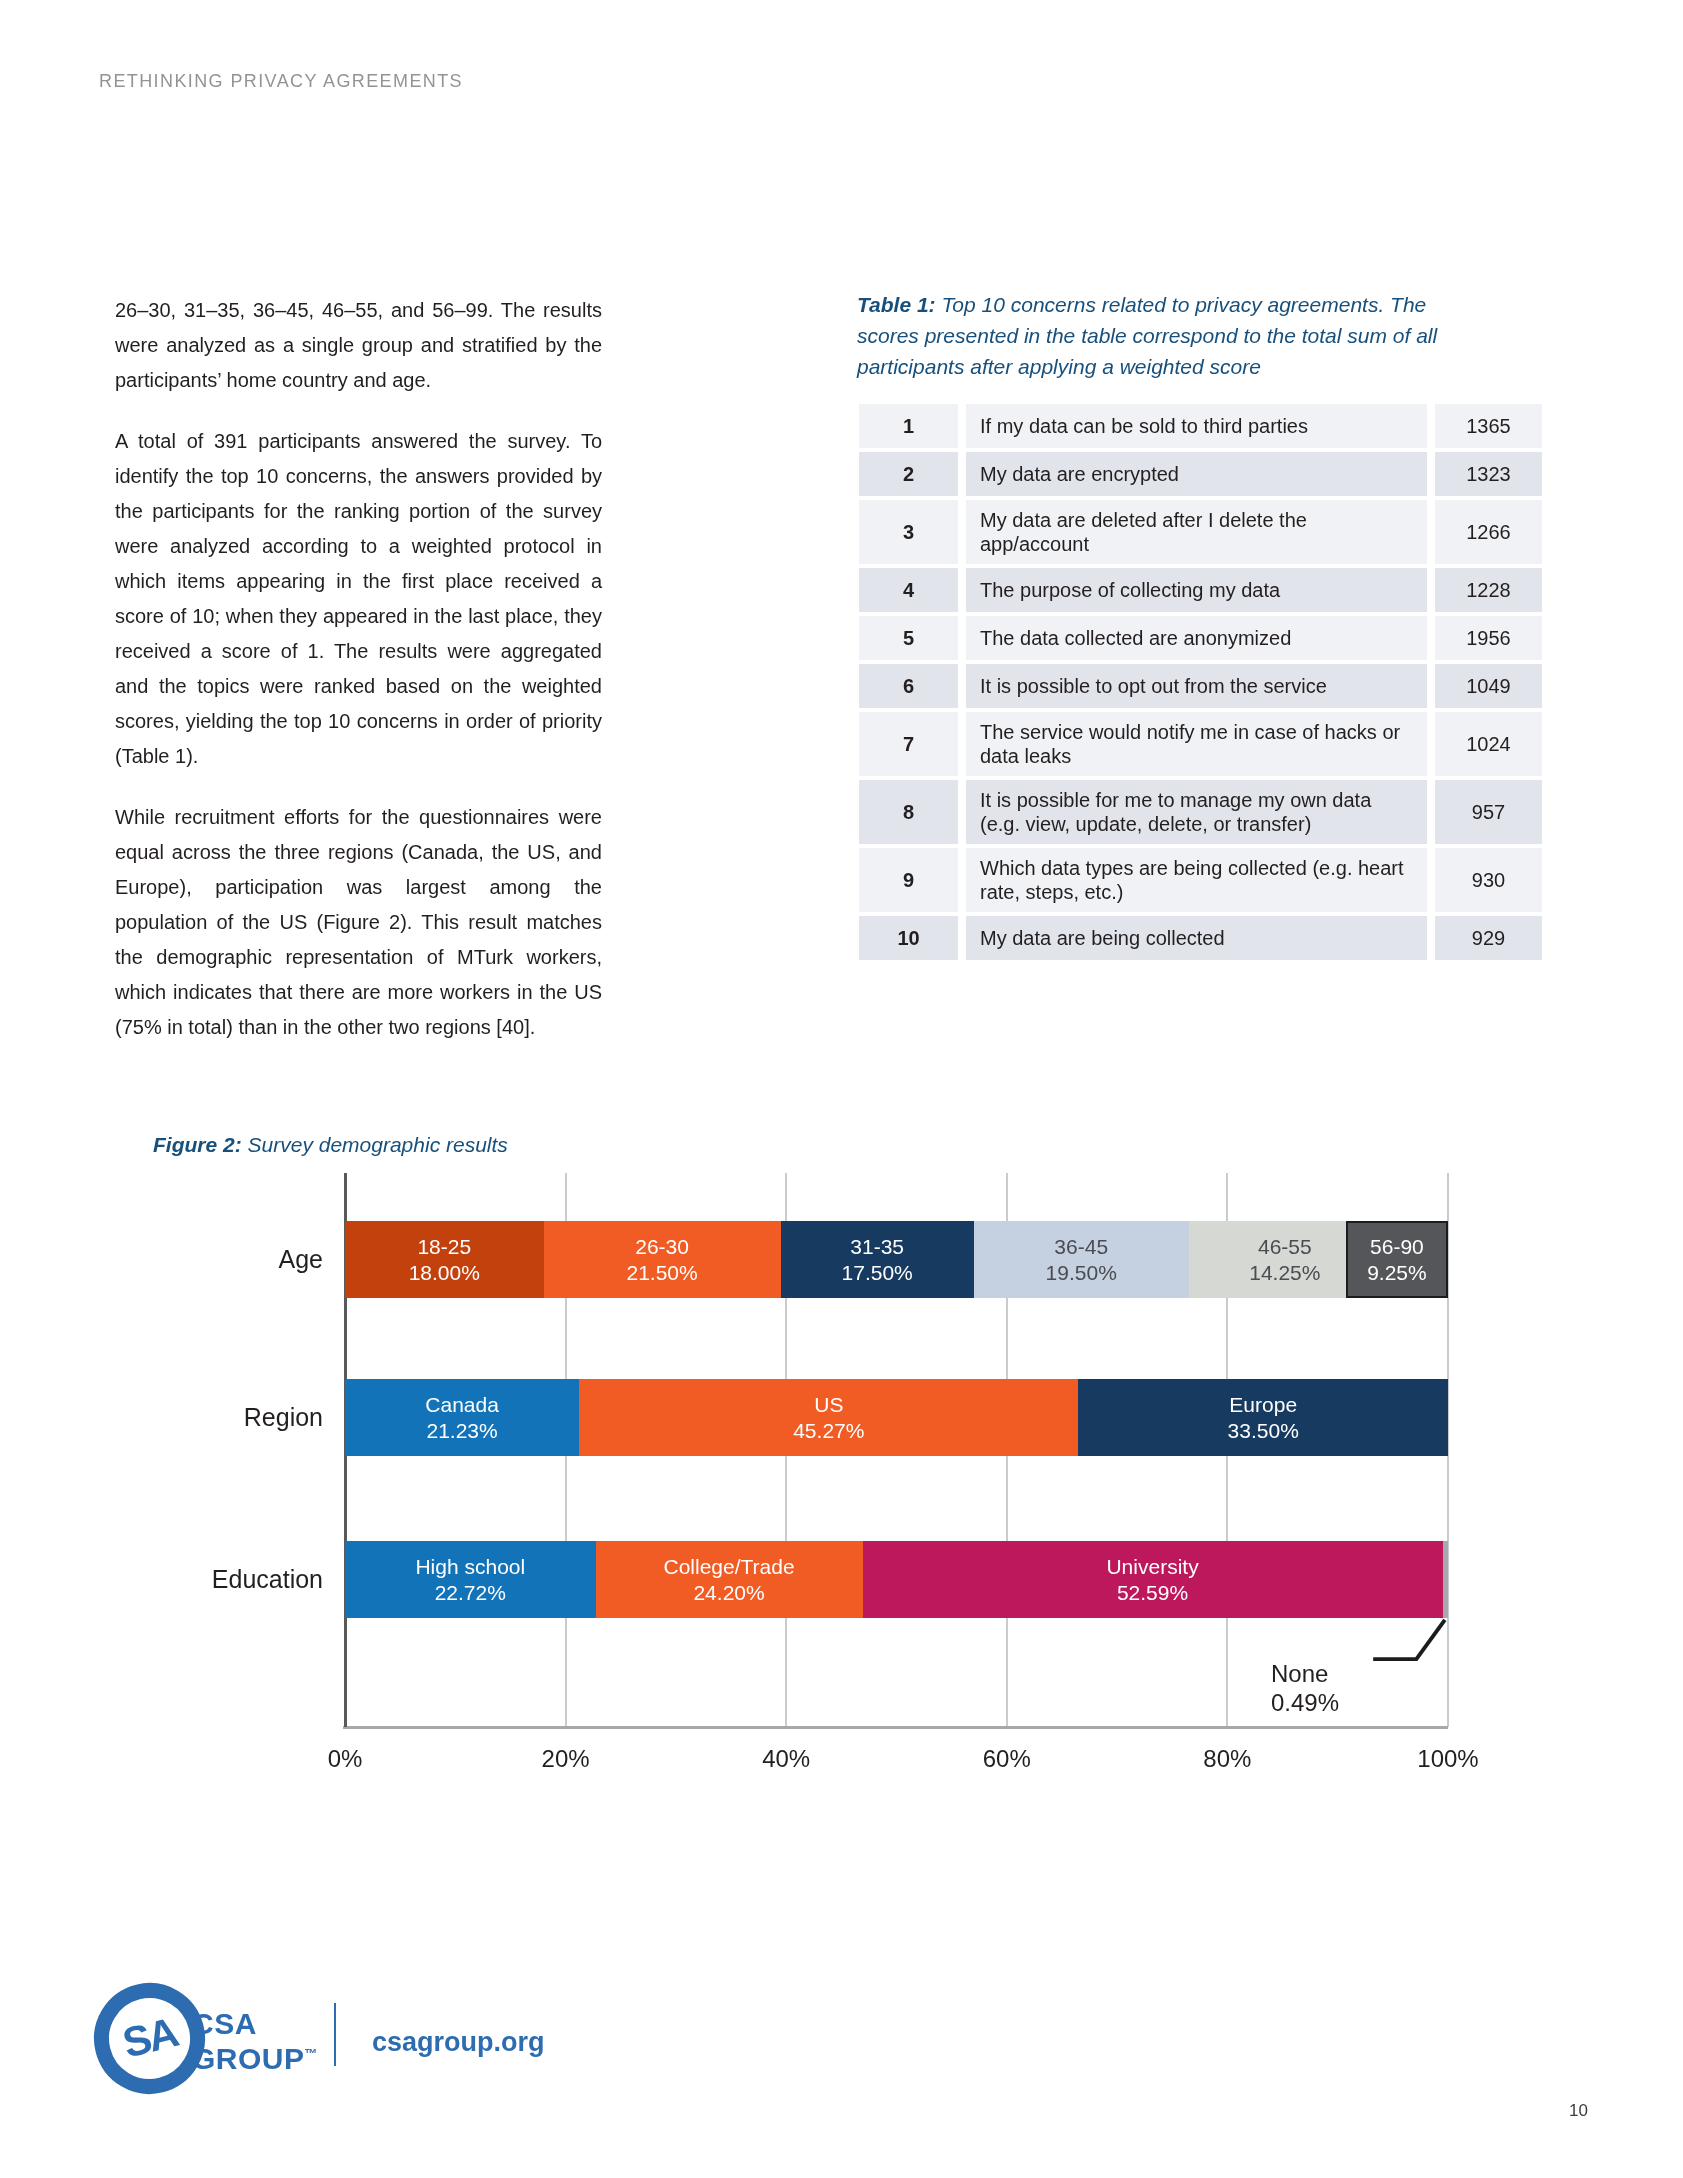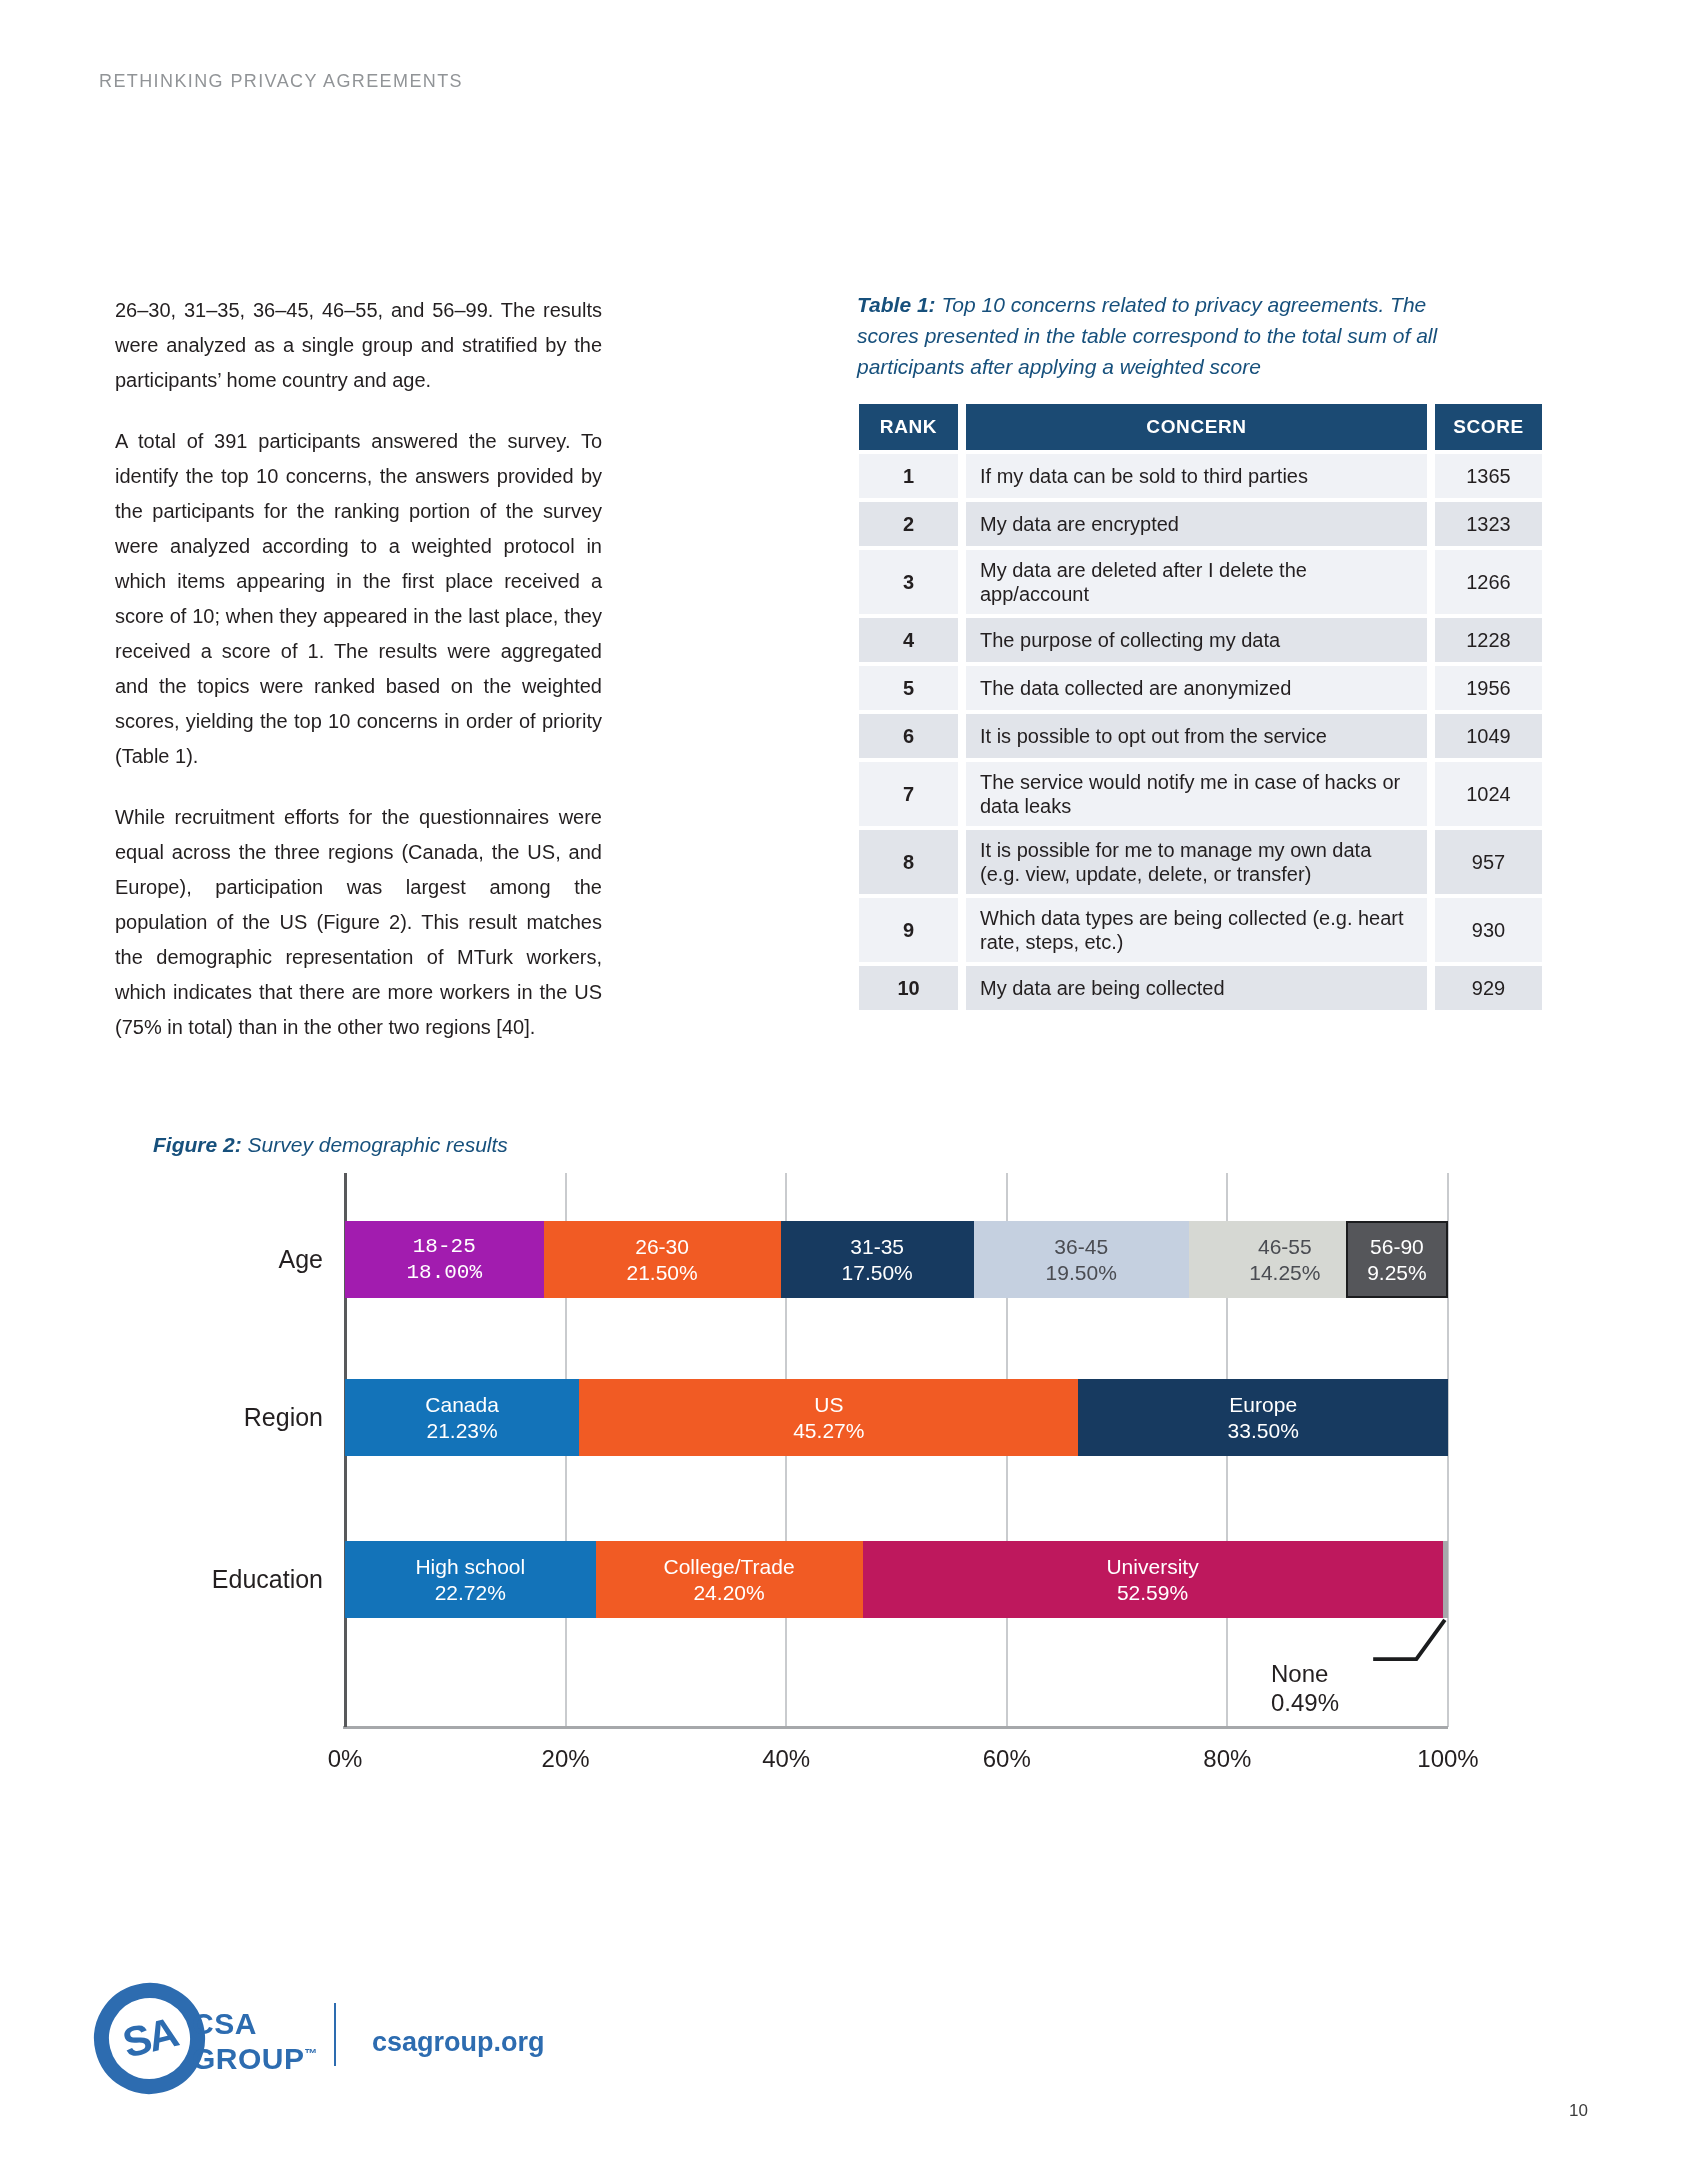--- a/index.html
+++ b/index.html
@@ -90,25 +90,20 @@
   <p class="para">A total of 391 participants answered the survey. To identify the top 10 concerns, the answers provided by the participants for the ranking portion of the survey were analyzed according to a weighted protocol in which items appearing in the first place received a score of 10; when they appeared in the last place, they received a score of 1. The results were aggregated and the topics were ranked based on the weighted scores, yielding the top 10 concerns in order of priority (Table 1).</p>
   <p class="para">While recruitment efforts for the questionnaires were equal across the three regions (Canada, the US, and Europe), participation was largest among the population of the US (Figure 2). This result matches the demographic representation of MTurk workers, which indicates that there are more workers in the US (75% in total) than in the other two regions [40].</p>
 </div>
 
 <div class="tbl-caption">
   <b>Table 1:</b>
   <span>Top 10 concerns related to privacy agreements. The scores presented in the table correspond to the total sum of all participants after applying a weighted score</span>
 </div>
 
 <div class="table1">
-  <div class="t-row t-head">
-    <div class="t-cell">RANK</div>
-    <div class="t-cell">CONCERN</div>
-    <div class="t-cell">SCORE</div>
-  </div>
   <div id="table-body">
       <div class="t-row row-light">
         <div class="t-cell c-rank">1</div>
         <div class="t-cell c-concern">If my data can be sold to third parties</div>
         <div class="t-cell c-score">1365</div>
       </div>
       <div class="t-row row-dark">
         <div class="t-cell c-rank">2</div>
         <div class="t-cell c-concern">My data are encrypted</div>
         <div class="t-cell c-score">1323</div>
@@ -178,21 +173,21 @@
       <div class="gridline" style="left: 40%;"></div>
       <div class="tick" style="left: 40%;">40%</div>
       <div class="gridline" style="left: 60%;"></div>
       <div class="tick" style="left: 60%;">60%</div>
       <div class="gridline" style="left: 80%;"></div>
       <div class="tick" style="left: 80%;">80%</div>
       <div class="gridline" style="left: 100%;"></div>
       <div class="tick" style="left: 100%;">100%</div>
       <div class="bar-label" style="top: 48px;">Age</div>
       <div class="bar-row" style="top: 48px;">
-        <div class="seg" style="width: 18%; background: #a21caf; color: rgb(255, 255, 255); font-family: Liberation Mono, monospace;">
+        <div class="seg" style="width: 18%; background: #c2410c; color: rgb(255, 255, 255);">
           <span>18-25</span>
           <span>18.00%</span>
         </div>
         <div class="seg" style="width: 21.5%; background: rgb(241, 91, 36); color: rgb(255, 255, 255);">
           <span>26-30</span>
           <span>21.50%</span>
         </div>
         <div class="seg" style="width: 17.5%; background: rgb(23, 58, 96); color: rgb(255, 255, 255);">
           <span>31-35</span>
           <span>17.50%</span>

